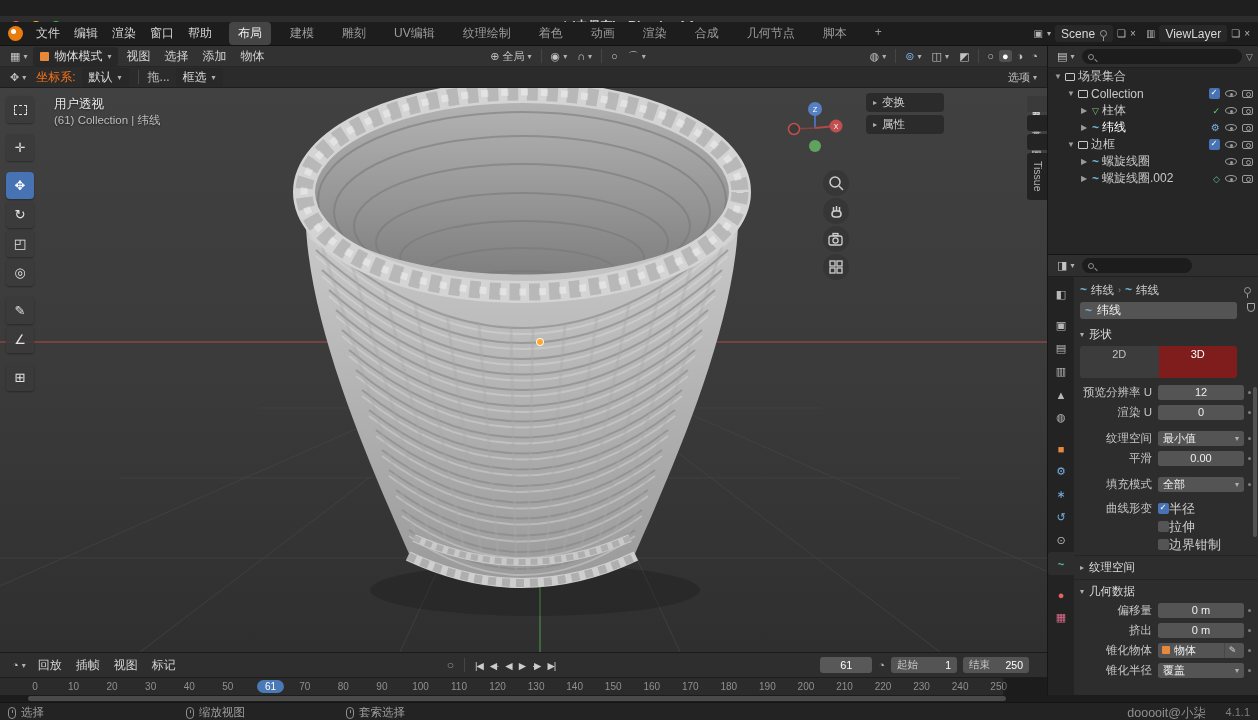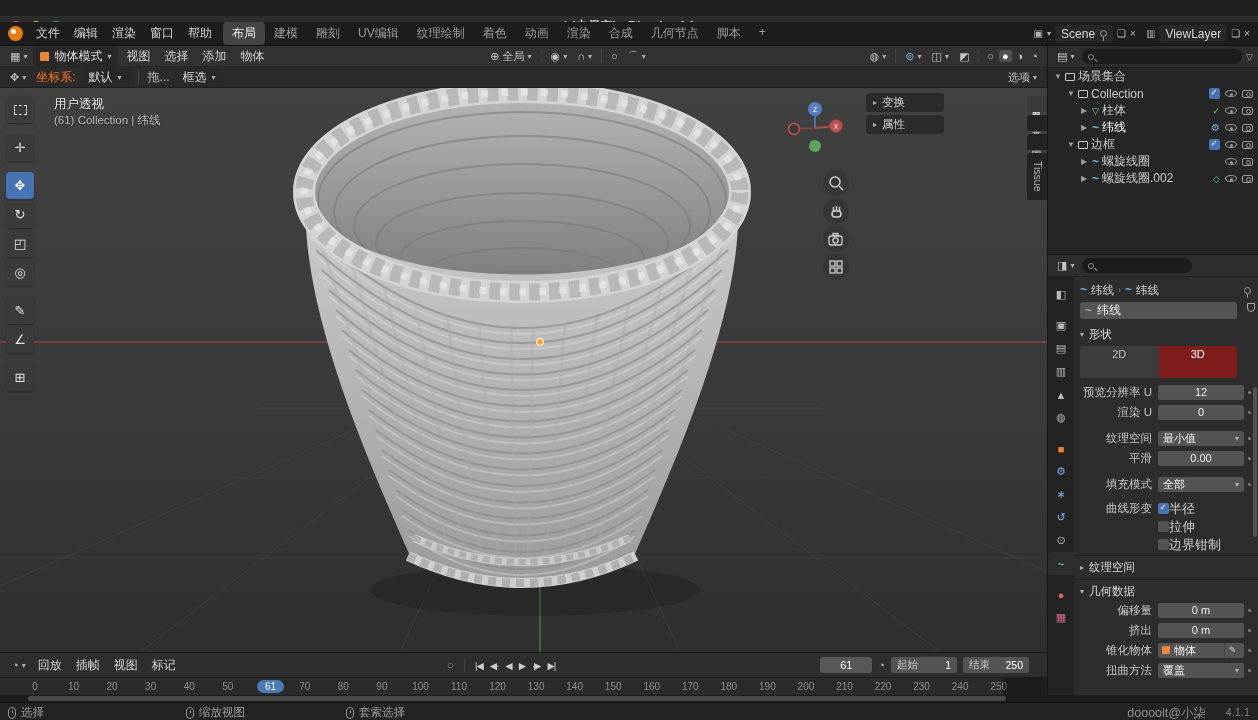--- a/index.html
+++ b/index.html
@@ -17,21 +17,21 @@
   .lights { position:absolute; left:10px; top:5px; display:flex; gap:8px; }
   .light { width:12px; height:12px; border-radius:50%; }
   .wtitle { font-size:12.5px; color:#cfcfcf; font-weight:bold; }
 
   
   #topbar { left:0; top:22px; width:1258px; height:24px; background:#1d1d1d;
     display:flex; align-items:center; padding:0 8px; border-bottom:1px solid #121212; }
   .blogo { width:15px; height:15px; border-radius:50%; background:#e87d0d; position:relative; margin-right:6px; flex:none;}
   .blogo::after { content:""; position:absolute; left:3px; top:3px; width:5px; height:5px; border-radius:50%; background:#fff; }
   .tmenu { padding:2px 7px; color:#d2d2d2; cursor:default; }
-  .wstabs { display:flex; margin-left:4px; gap:0; }
+  .wstabs { display:flex; margin-left:10px; gap:10px; }
   .wstab { padding:3px 9px; border-radius:4px; color:#9c9c9c; font-size:12px; }
   .wstab.on { background:#454545; color:#f0f0f0; }
   .tb-right { margin-left:auto; display:flex; align-items:center; gap:4px; }
   .mini-ic { color:#b5b5b5; font-size:10px; }
   .caret { font-size:8px; color:#b0b0b0; }
   .tpill { background:#282828; border-radius:3px; height:17px; display:flex; align-items:center; gap:5px; padding:0 6px; color:#d8d8d8; }
   .i-pin { width:7px; height:7px; border:1px solid #999; border-radius:50%; position:relative; flex:none;}
   .i-pin::after { content:""; position:absolute; left:2px; top:6px; width:1px; height:4px; background:#999; }
 
   
@@ -619,21 +619,21 @@
       <div class="prow">
         <span class="plabel">锥化物体</span>
         <span class="pfield obj">
           <span class="osq" style="width:8px;height:8px"></span>
           <span>物体</span>
           <span class="dropper">✎</span>
         </span>
         <span class="adot"></span>
       </div>
       <div class="prow">
-        <span class="plabel">扭曲方法</span>
+        <span class="plabel">锥化半径</span>
         <span class="pfield dd">
           <span>覆盖</span>
             <span class="caret">▾</span>
         </span>
         <span class="adot"></span>
       </div>
       <div class="vscroll"></div>
     </div>
   </div>
 </div>

